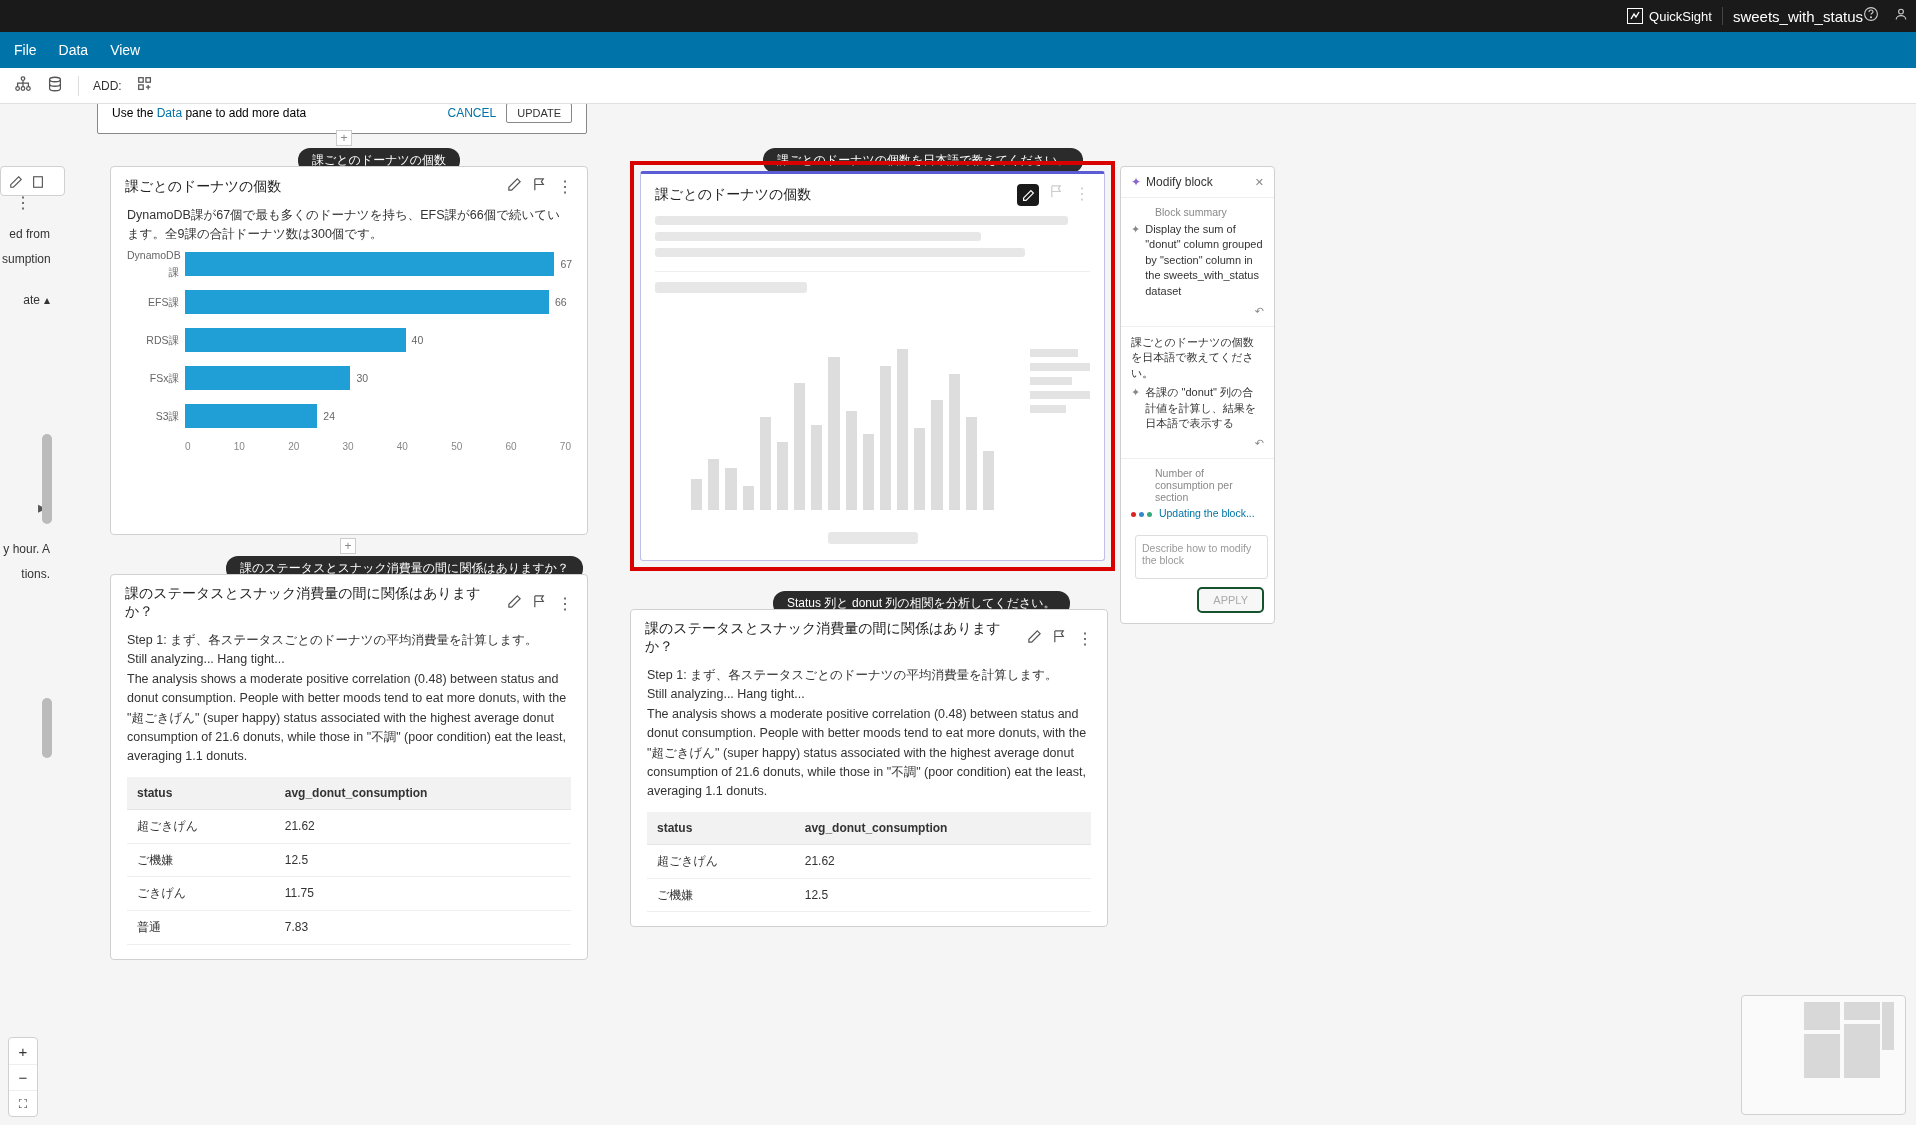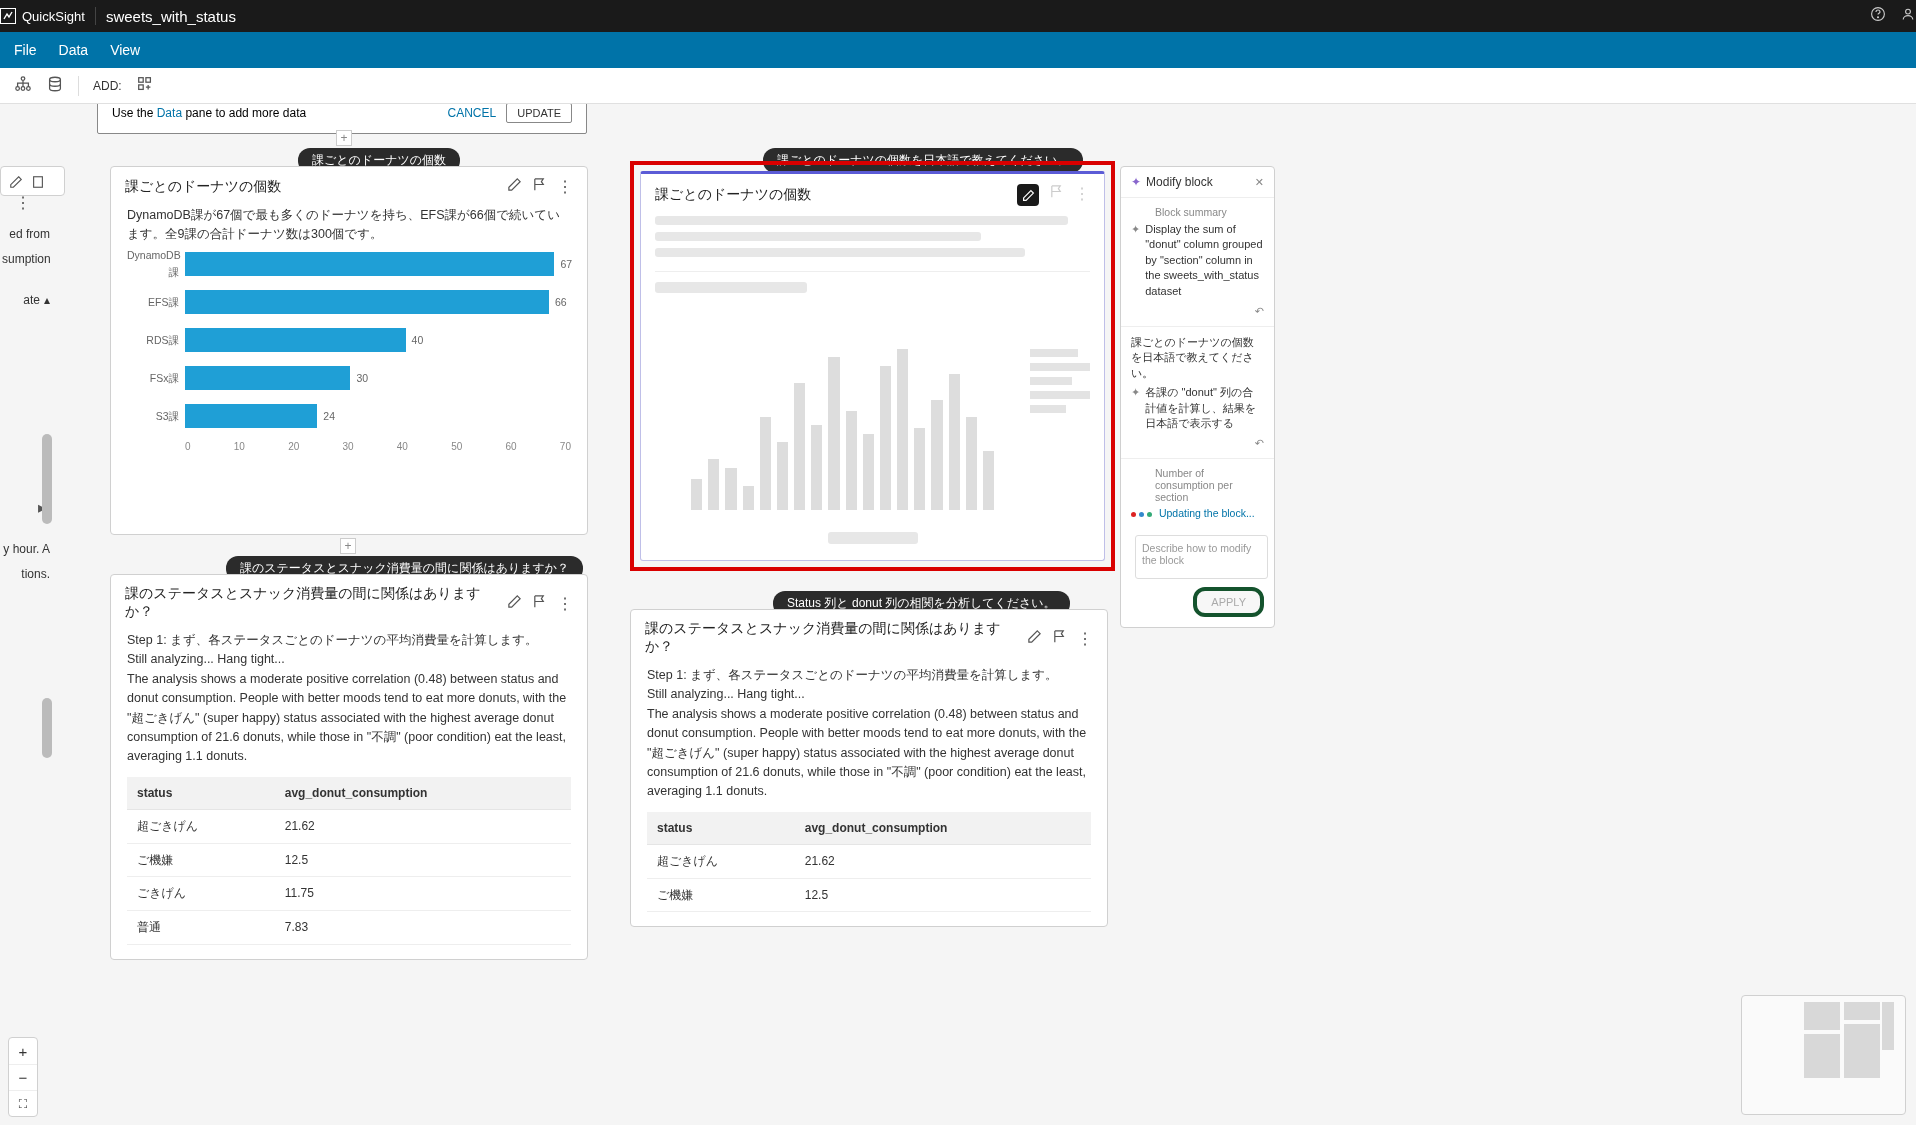--- a/index.html
+++ b/index.html
@@ -1,18 +1,18 @@
 <!DOCTYPE html>
 <html><head>
 <meta charset="utf-8">
 <style>
 * { margin: 0; padding: 0; box-sizing: border-box; font-family: -apple-system, BlinkMacSystemFont, "Segoe UI", Arial, sans-serif; }
 body { background: #f5f5f5; overflow: hidden; width: 1916px; height: 1125px; position: relative; }
 
-.top-bar { background: #1a1a1a; height: 32px; display: flex; align-items: center; padding: 0 0; color: #fff; justify-content: space-between; }
+.top-bar { background: #1a1a1a; height: 32px; display: flex; align-items: center; padding: 0 7px; color: #fff; justify-content: flex-end; }
 .top-bar-left { display: flex; align-items: center; gap: 10px; }
 .qs-logo { display: flex; align-items: center; gap: 6px; font-size: 13px; }
 .qs-logo-icon { width: 16px; height: 16px; border: 1.5px solid #fff; display: inline-flex; align-items: center; justify-content: center; }
 .qs-logo-icon svg { width: 10px; height: 10px; }
 .divider-v { width: 1px; height: 18px; background: #444; }
 .top-bar-title { font-size: 15px; }
 .top-bar-right { display: flex; gap: 14px; align-items: center; }
 .top-bar-right svg { width: 16px; height: 16px; }
 
 .menu-bar { background: #0073a8; height: 36px; display: flex; align-items: center; padding: 0 14px; gap: 22px; color: #fff; font-size: 14px; }
@@ -81,21 +81,21 @@
 .modify-header .t { display: flex; align-items: center; gap: 5px; color: #333; font-size: 12px; }
 .modify-sec { padding: 8px 10px; border-bottom: 1px solid #eee; }
 .modify-label { color: #888; font-size: 10.5px; margin-bottom: 4px; margin-left: 24px; }
 .modify-item { display: flex; gap: 5px; color: #333; line-height: 1.4; margin-bottom: 2px; }
 .modify-item .sparkle { flex-shrink: 0; color: #888; }
 .undo-ic { text-align: right; padding-top: 4px; color: #888; }
 .modify-status { padding: 8px 10px; }
 .status-dots { display: inline-flex; gap: 3px; margin-right: 4px; vertical-align: middle; }
 .status-dots span { width: 5px; height: 5px; border-radius: 50%; }
 .modify-input { width: calc(100% - 20px); margin: 8px 14px; border: 1px solid #ddd; padding: 6px; font-size: 10.5px; color: #999; border-radius: 3px; min-height: 44px; }
-.apply-btn { float: right; margin: 0 10px 10px; border: 4px solid #14532d; background: #f7f7f7; color: #aaa; padding: 5px 14px; font-size: 11px; border-radius: 12px; }
+.apply-btn { float: right; margin: 0 10px 10px; border: 2px solid #14532d; background: #f7f7f7; color: #aaa; padding: 5px 14px; font-size: 11px; border-radius: 5px; }
 
 
 .tbl { width: 100%; border-collapse: collapse; margin-top: 10px; font-size: 12px; }
 .tbl th { background: #f2f2f2; text-align: left; padding: 7px 10px; font-weight: 600; color: #333; border-bottom: 1px solid #e5e5e5; }
 .tbl td { padding: 7px 10px; border-bottom: 1px solid #eee; color: #333; }
 
 
 .zoom-ctrl { position: absolute; left: 8px; bottom: 8px; background: #fff; border: 1px solid #d0d0d0; border-radius: 4px; width: 30px; }
 .zoom-ctrl div { height: 26px; display: flex; align-items: center; justify-content: center; color: #333; font-size: 15px; cursor: pointer; }
 .zoom-ctrl div + div { border-top: 1px solid #eee; }

